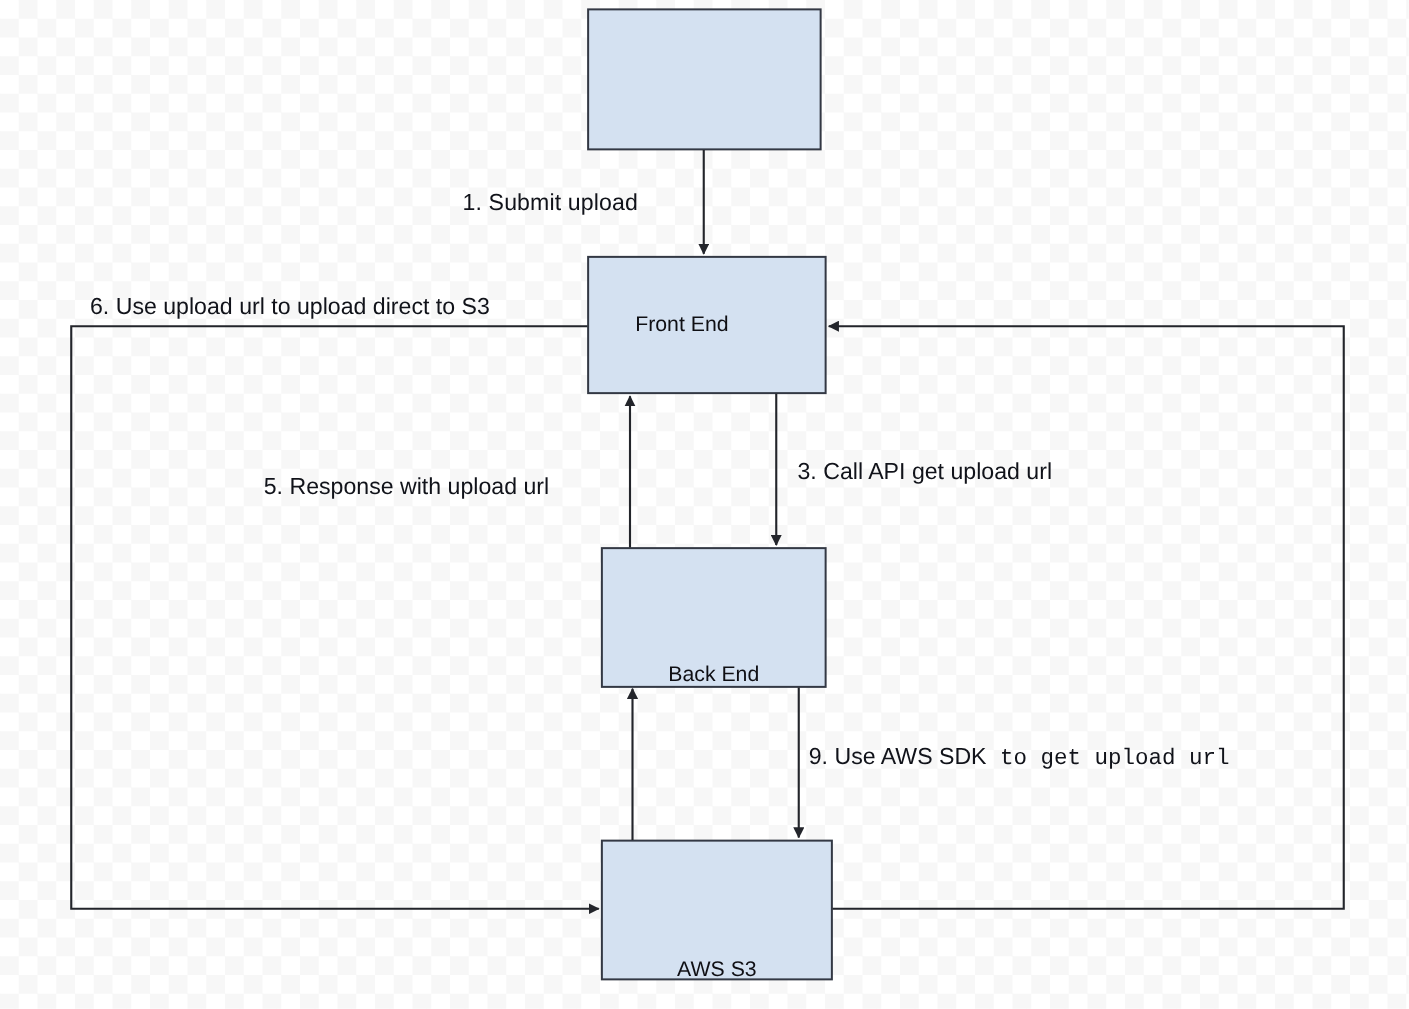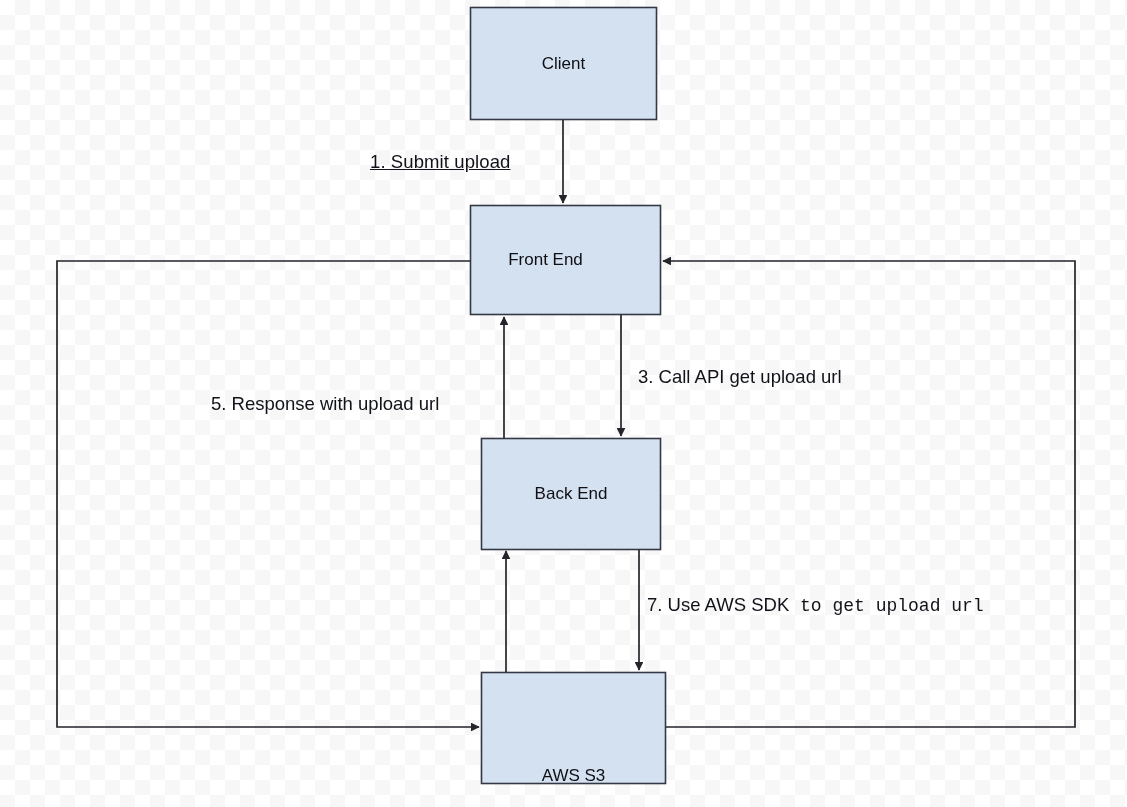--- a/index.html
+++ b/index.html
@@ -47,21 +47,20 @@
     color: #11131a;
     white-space: nowrap;
     line-height: 1.1;
   }
   .edge-label .serif-part {
     font-family: Liberation Mono, monospace;
     font-size: 18px;
   }
   .edge-label.step1 {
     letter-spacing: 0.1px;
-    text-decoration: underline;
   }
 </style>
 </head>
 <body>
 
 <div id="canvas">
 
   <svg id="diagram-svg" viewBox="0 0 1127 807" xmlns="http://www.w3.org/2000/svg">
     <defs>
       <marker id="arrow" viewBox="0 0 10 10" refX="9.2" refY="5" markerWidth="5.2" markerHeight="5.2" orient="auto-start-reverse">
@@ -85,48 +84,48 @@
 
     <path d="M 639 550 L 639 670" fill="none" stroke="#23252b" stroke-width="1.7" marker-end="url(#arrow)"></path>
 
     <path d="M 506 672 L 506 551" fill="none" stroke="#23252b" stroke-width="1.7" marker-end="url(#arrow)"></path>
 
     <path d="M 470 261 L 57 261 L 57 727 L 479 727" fill="none" stroke="#23252b" stroke-width="1.7" marker-end="url(#arrow)"></path>
 
     <path d="M 666 727 L 1075 727 L 1075 261 L 663 261" fill="none" stroke="#23252b" stroke-width="1.7" marker-end="url(#arrow)"></path>
   </svg>
 
-  <div class="node-label" style="left:470px; top:7px; width:187px; height:113px;">
-    <span>Client</span>
-  </div>
 
   <div class="node-label" style="left:470px; top:205px; width:151px; height:110px;">
     <span>Front End</span>
   </div>
 
-  <div class="node-label" style="left:481px; top:438px; width:180px; height:112px;">
+  <div class="node-label" style="left:481px; top:438px; width:180px; height:112px;align-items:flex-end;">
     <span>Back End</span>
   </div>
 
   <div class="node-label" style="left:481px; top:672px; width:185px; height:112px;margin-top:48px;">
     <span>AWS S3</span>
   </div>
 
   <div class="edge-label step1" style="left:370px; top:152px;">
     <span>1.  Submit upload</span>
   </div>
 
+  <div class="edge-label" style="left:72px; top:235px;">
+    <span>6. Use upload url to upload direct to S3</span>
+  </div>
 
-  <div class="edge-label" style="left:211px; top:394px;">
+  <div class="edge-label" style="left:211px; top:379px;">
     <span>5. Response with upload url</span>
   </div>
 
   <div class="edge-label" style="left:638px; top:367px;">
     <span>3. Call API get upload url</span>
   </div>
 
 
   <div class="edge-label" style="left:647px; top:595px;">
-    <span>7. Use AWS SDK</span><span class="serif-part"> to get upload url</span>
+    <span>9. Use AWS SDK</span><span class="serif-part"> to get upload url</span>
   </div>
 
 
 </div>
 
 </body></html>

